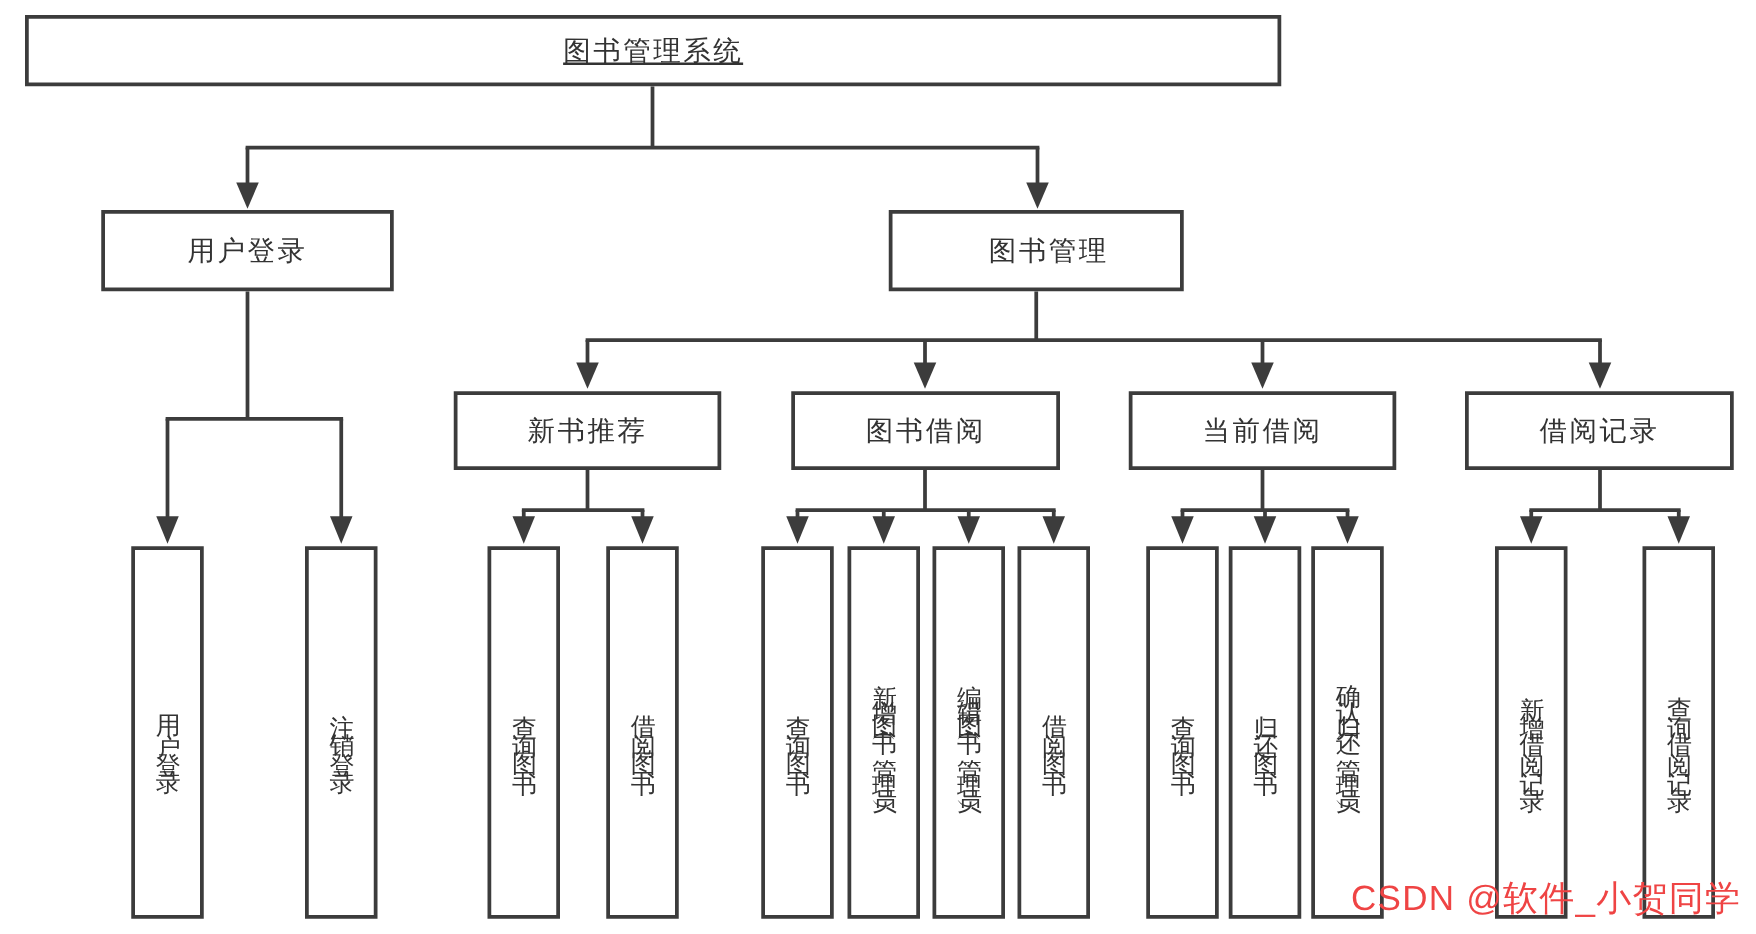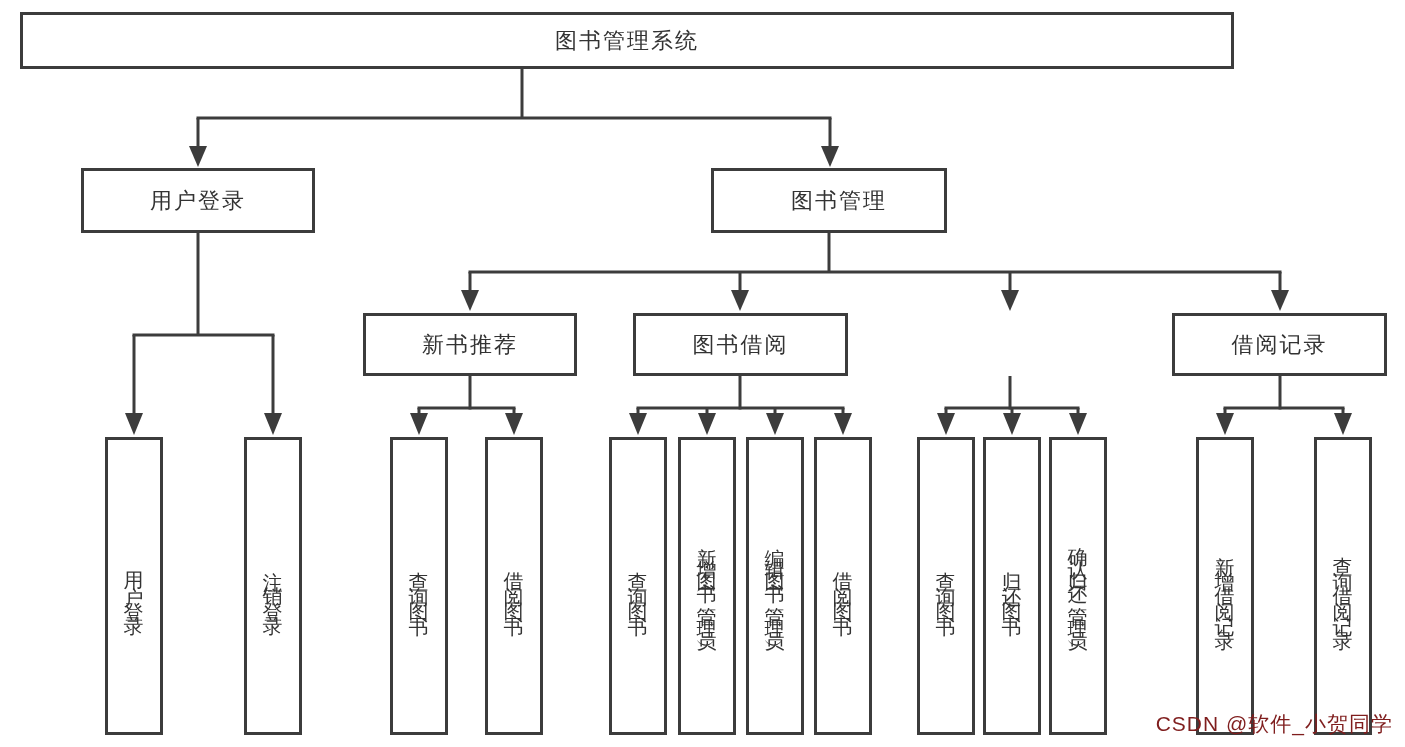--- a/index.html
+++ b/index.html
@@ -28,22 +28,22 @@
     font-size:20px;
     writing-mode:vertical-rl;
     text-orientation:mixed;
     letter-spacing:15px;
     line-height:1;
   }
   .v.tight{letter-spacing:12px;}
   .watermark{
     position:absolute;
     right:12px;bottom:9px;
-    font-size:21px;
-    color:#7f1d1d;
+    font-size:28px;
+    color:#ef4444;
     letter-spacing:1px;
     z-index:2;
     white-space:nowrap;
   }
 </style>
 </head>
 <body>
 
 <div class="canvas">
 
@@ -104,27 +104,28 @@
       <polygon points="766,413 784,413 775,435"></polygon>
       <polygon points="834,413 852,413 843,435"></polygon>
       <polygon points="937,413 955,413 946,435"></polygon>
       <polygon points="1003,413 1021,413 1012,435"></polygon>
       <polygon points="1069,413 1087,413 1078,435"></polygon>
       <polygon points="1216,413 1234,413 1225,435"></polygon>
       <polygon points="1334,413 1352,413 1343,435"></polygon>
     </g>
   </svg>
 
-  <div class="box h" style="left:20px;top:12px;width:1214px;height:57px;">图书管理系统</div>
+  <div class="box h" style="left:20px;top:12px;width:1005px;height:57px;text-decoration:underline;">图书管理系统</div>
 
   <div class="box h" style="left:81px;top:168px;width:234px;height:65px;">用户登录</div>
   <div class="box h" style="left:711px;top:168px;width:236px;height:65px;padding-left:20px;">图书管理</div>
 
   <div class="box h" style="left:363px;top:313px;width:214px;height:63px;text-align:center;">新书推荐</div>
   <div class="box h" style="left:633px;top:313px;width:215px;height:63px;">图书借阅</div>
+  <div class="box h" style="left:903px;top:313px;width:214px;height:63px;">当前借阅</div>
   <div class="box h" style="left:1172px;top:313px;width:215px;height:63px;">借阅记录</div>
 
   <div class="box v" style="left:105px;">用户登录</div>
   <div class="box v" style="left:244px;">注销登录</div>
 
   <div class="box v" style="left:390px;">查询图书</div>
   <div class="box v" style="left:485px;">借阅图书</div>
 
   <div class="box v" style="left:609px;">查询图书</div>
   <div class="box v tight" style="left:678px;">新增图书（管理员）</div>

